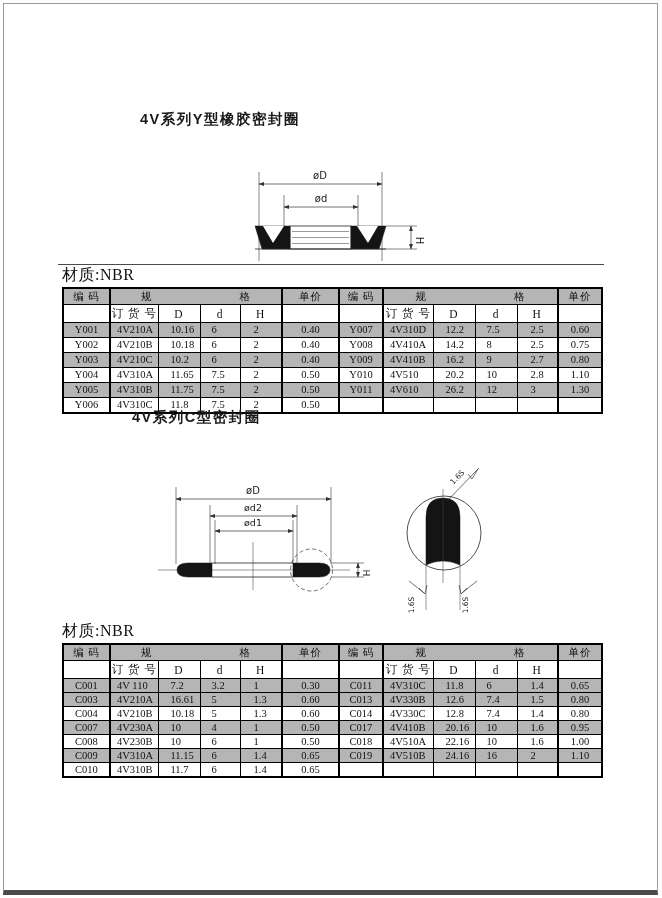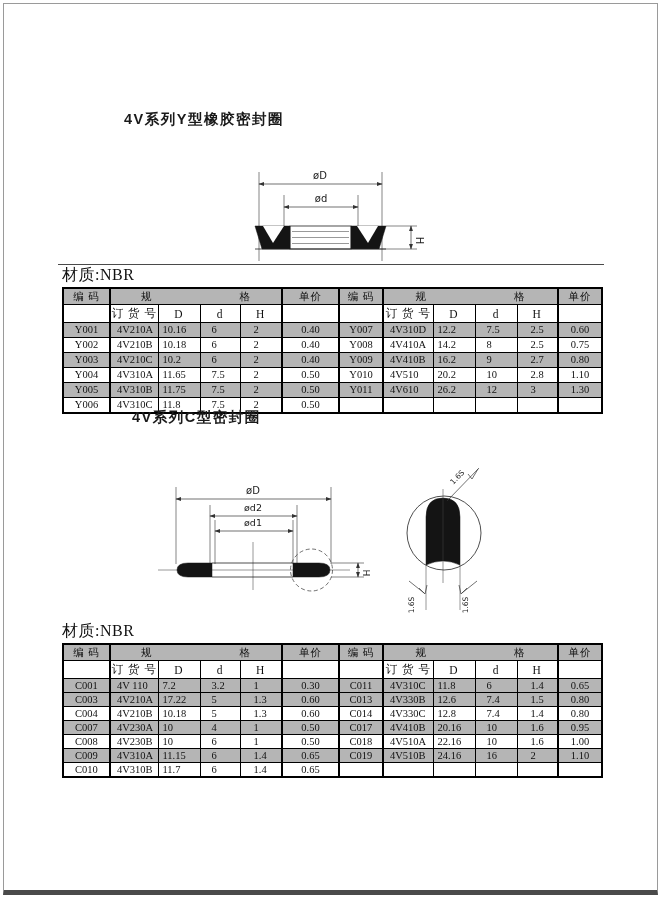--- a/index.html
+++ b/index.html
@@ -13,21 +13,21 @@
     box-sizing:border-box;
     border:1px solid var(--frame,#9a9a9a);
     border-bottom:5px solid var(--footer,#4a4a4a);
     pointer-events:none;
   }
   .title {
     position:absolute; font-family:"Liberation Sans","DejaVu Sans",sans-serif;
     font-weight:bold; font-size:14.5px; letter-spacing:1.5px; color:#1a1a1a;
     white-space:nowrap;
   }
-  .title-y { left:124px; top:110px; }
+  .title-y { left:140px; top:110px; }
   .title-c { left:132px; top:408px; }
   .rule { position:absolute; left:58px; top:264px; width:546px; height:1px; background:#4a4a4a; }
   .material {
     position:absolute; font-weight:normal; font-size:16px; letter-spacing:0.5px;
     font-family:"Liberation Serif","DejaVu Serif",serif; white-space:nowrap;
   }
   .mat-y { left:62px; top:265px; }
   .mat-c { left:62px; top:621px; }
 
   .diag { position:absolute; }
@@ -53,21 +53,21 @@
     font-size:10.5px; text-align:center; white-space:pre; color:#111;
   }
   .spec-table td.tk { border-left-width:2px; }
   .spec-table tr.h1 td { background:var(--shade,#b5b5b5); height:15px; font-size:10.5px; letter-spacing:1px; }
   .spec-table tr.h2 td { height:17px; font-size:11.5px; letter-spacing:1px; }
   .table-y tbody td { height:14px; line-height:14px; }
   .table-c tbody td { height:13px; line-height:13px; }
   tbody tr.shade td { background:var(--shade,#b5b5b5); }
   
   tbody td.c1 { text-align:left; padding-left:6px; }
-  tbody td.c2 { text-align:left; padding-left:4px; }
+  tbody td.c2 { text-align:left; padding-left:12px; }
   tbody td.c3 { text-align:left; padding-left:11px; }
   tbody td.c4 { text-align:left; padding-left:13px; }
 </style>
 </head>
 <body>
 
 <div>
   <div class="page-frame"></div>
 
   <div class="title title-y">4V系列Y型橡胶密封圈</div>
@@ -343,21 +343,21 @@
           <td class="c0 tk">C011</td>
           <td class="c1 tk">4V310C</td>
           <td class="c2">11.8</td>
           <td class="c3">6</td>
           <td class="c4">1.4</td>
           <td class="c5 tk">0.65</td>
         </tr>
         <tr class="shade">
           <td class="c0">C003</td>
           <td class="c1 tk">4V210A</td>
-          <td class="c2">17.22</td>
+          <td class="c2">16.61</td>
           <td class="c3">5</td>
           <td class="c4">1.3</td>
           <td class="c5 tk">0.60</td>
           <td class="c0 tk">C013</td>
           <td class="c1 tk">4V330B</td>
           <td class="c2">12.6</td>
           <td class="c3">7.4</td>
           <td class="c4">1.5</td>
           <td class="c5 tk">0.80</td>
         </tr>

